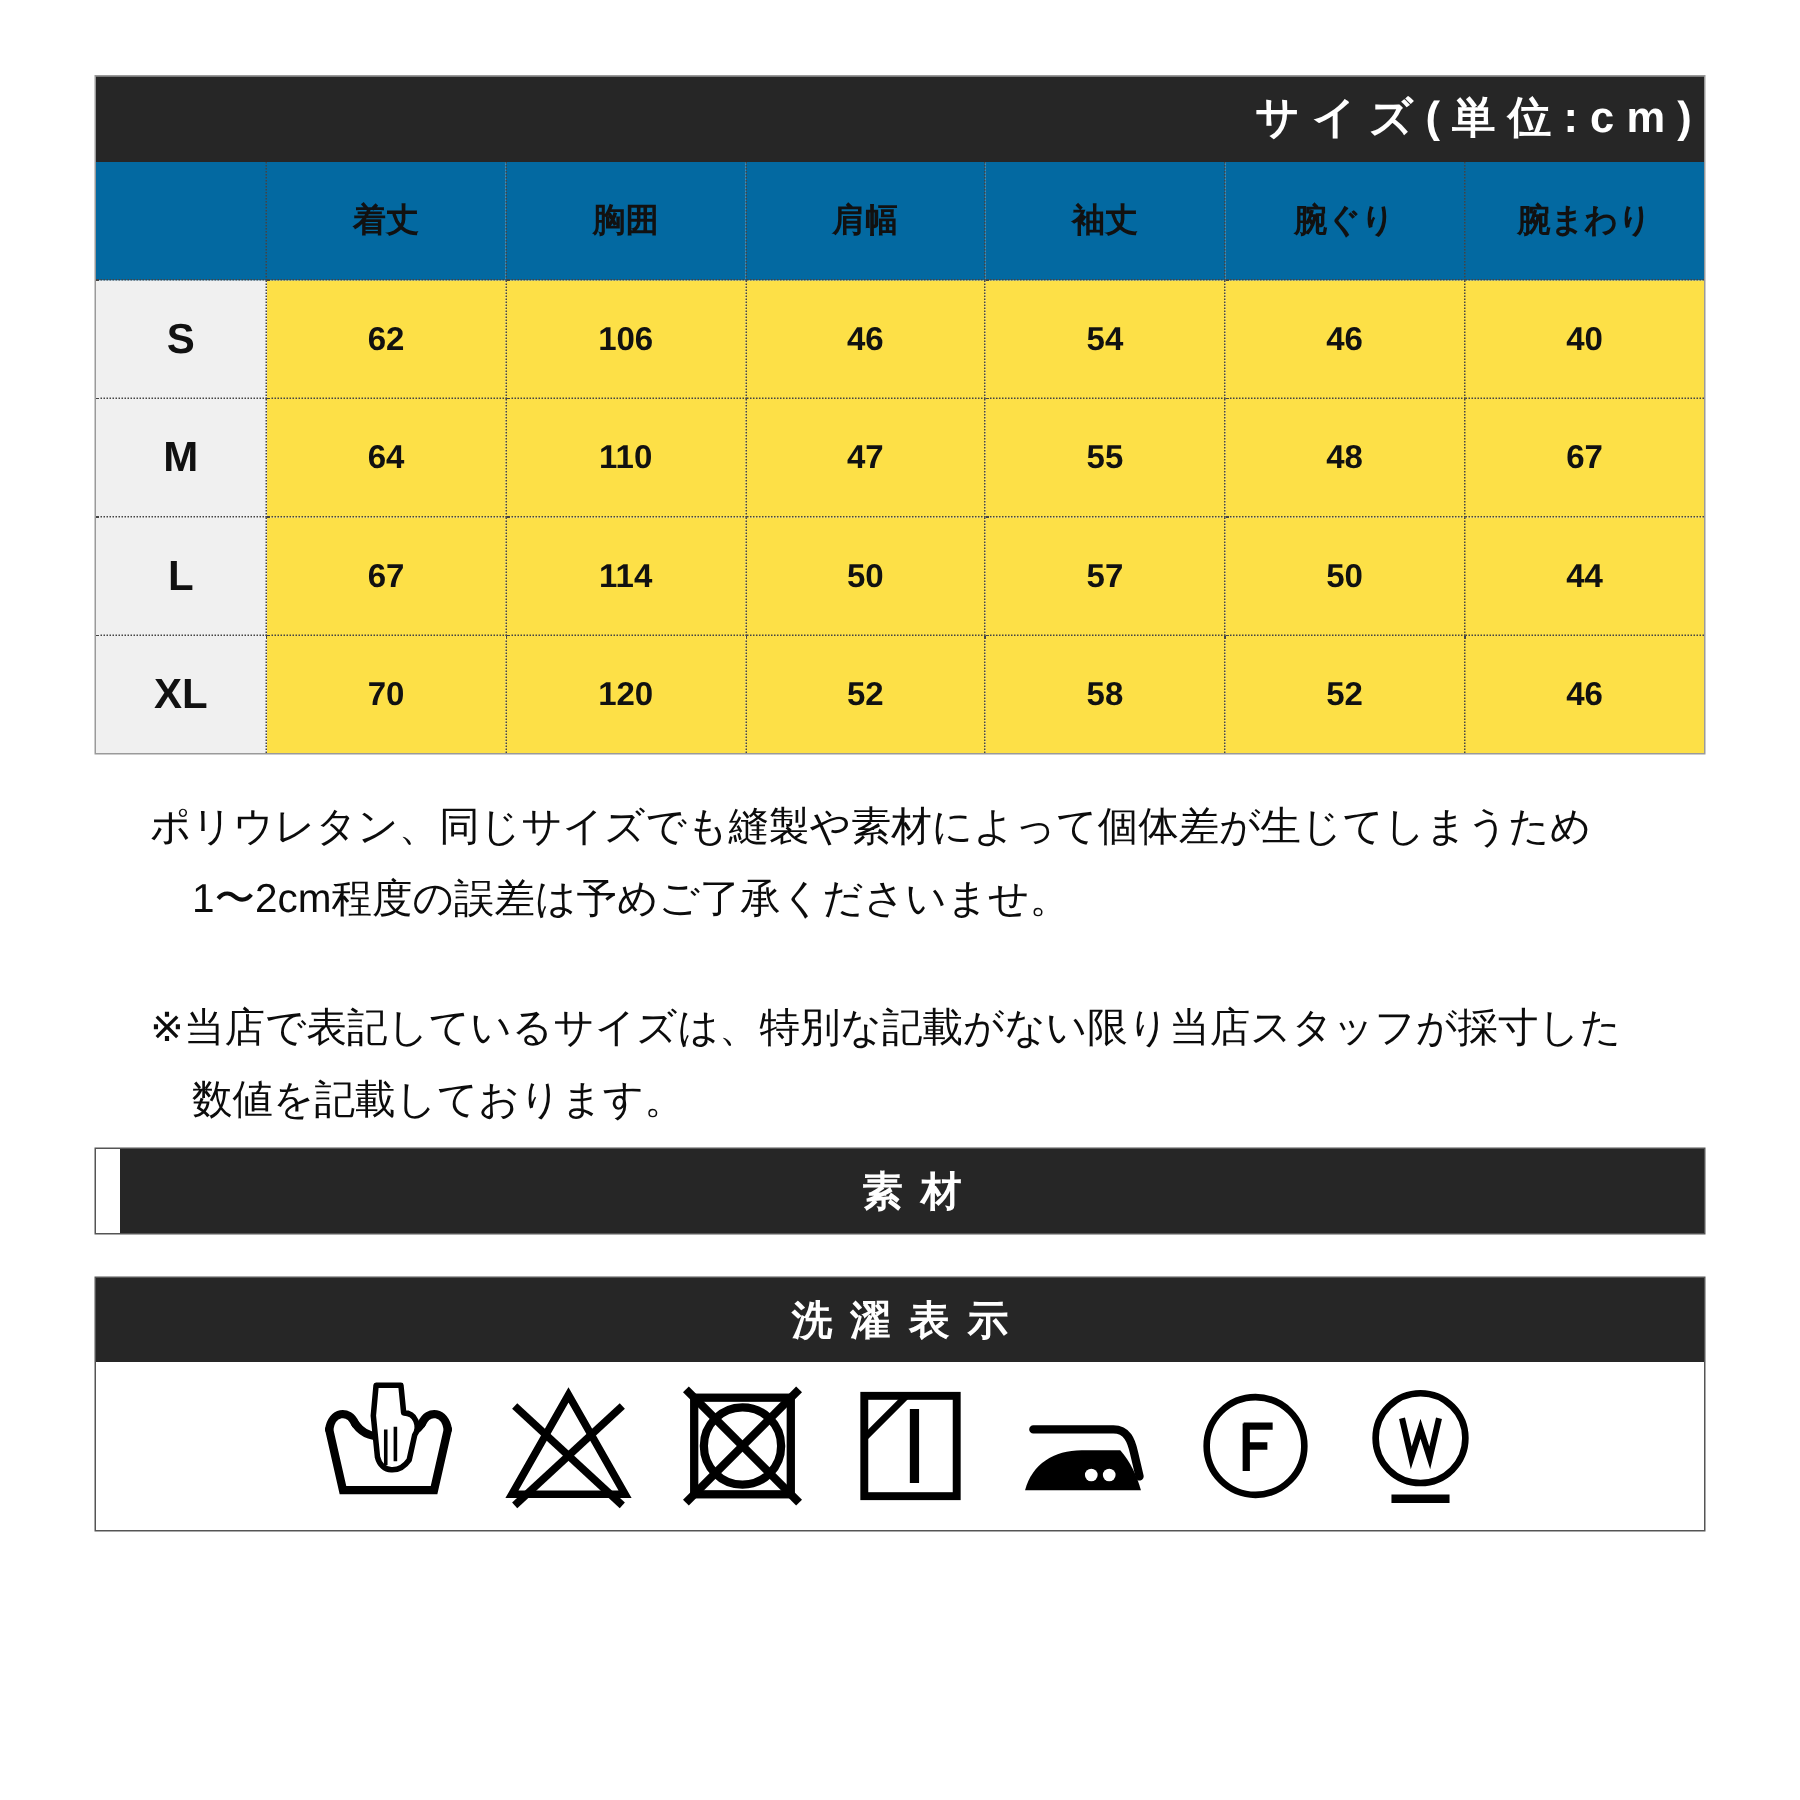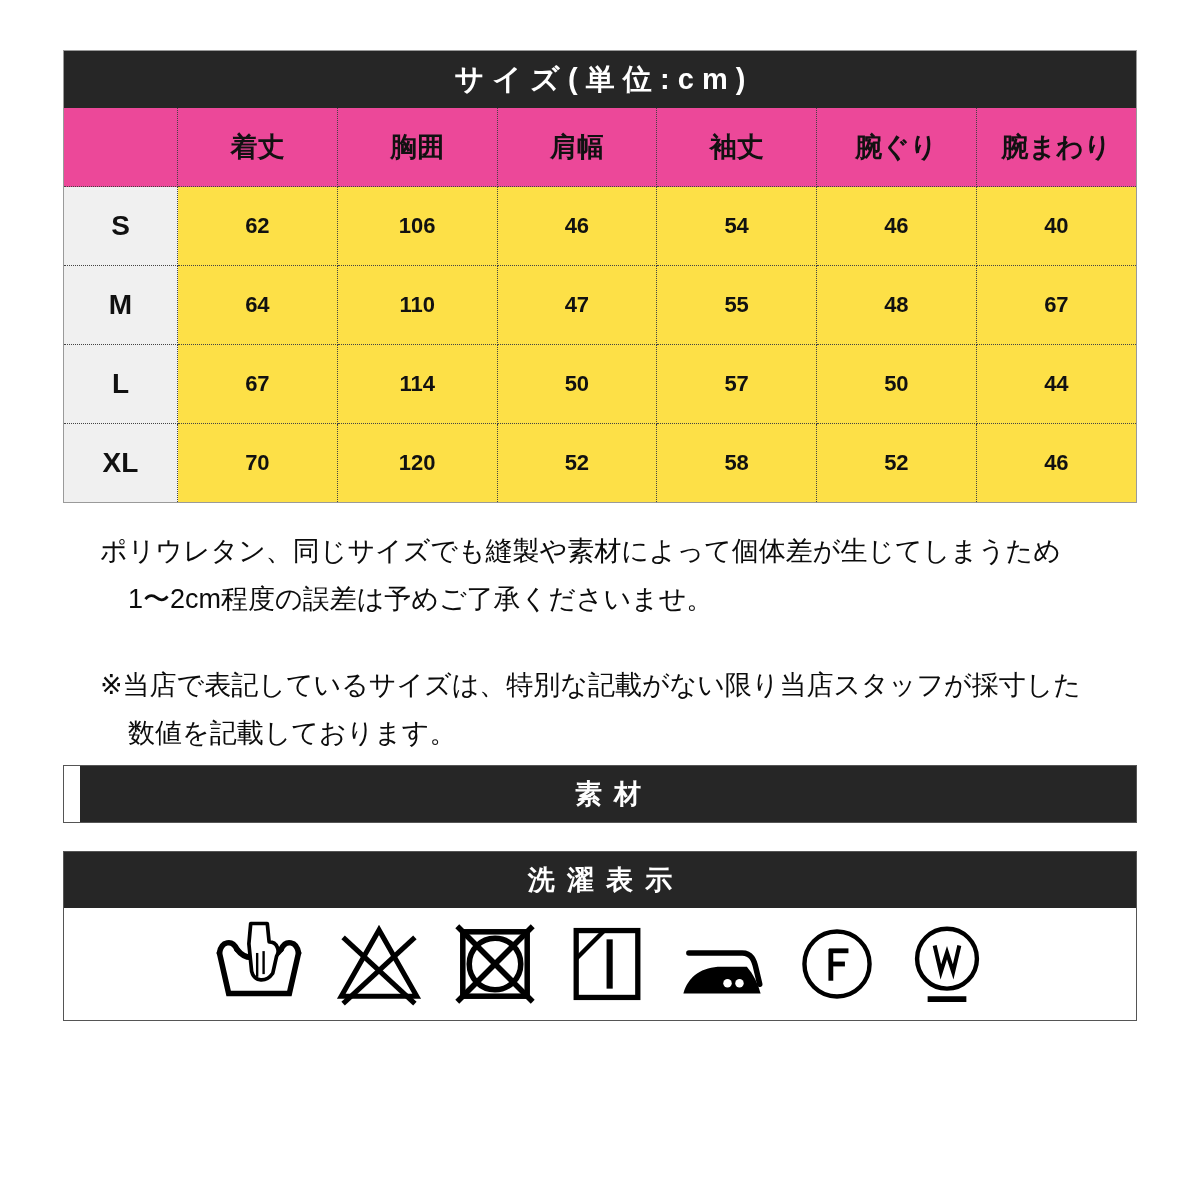--- a/index.html
+++ b/index.html
@@ -11,33 +11,33 @@
   .page{padding:50px 63px 0 63px;}
 
   
   .table-wrap{border:1px solid #9a9a9a;}
   .bar{
     background:#262626;color:#ffffff;text-align:center;
     font-weight:bold;
   }
   .title-bar{
     height:57px;line-height:57px;font-size:29px;
-    letter-spacing:.28em;text-indent:.28em;
+    letter-spacing:.28em;text-indent:.28em;text-align:right;
   }
   table.size-table{
     width:100%;border-collapse:collapse;table-layout:fixed;
   }
   table.size-table th, table.size-table td{
     height:76px;text-align:center;vertical-align:middle;
     border:1px dotted #444;
   }
   table.size-table th:first-child, table.size-table td:first-child{width:111px;border-left:none;}
   table.size-table th:last-child, table.size-table td:last-child{border-right:none;}
   table.size-table thead th{
-    background:#ec4899;font-size:27px;font-weight:bold;border-top:none;text-align:center;
+    background:#0369a1;font-size:22px;font-weight:bold;border-top:none;text-align:center;
   }
   table.size-table tbody td{font-size:22px;font-weight:bold;background:#fde047;}
   table.size-table tbody td.lbl{
     background:#f0f0f0;font-weight:bold;font-size:28px;
   }
   table.size-table tbody tr:last-child td{border-bottom:none;}
 
   
   .notes{margin:24px 0 0 37px;}
   .note{font-size:27px;line-height:48px;color:#0c0c0c;}

